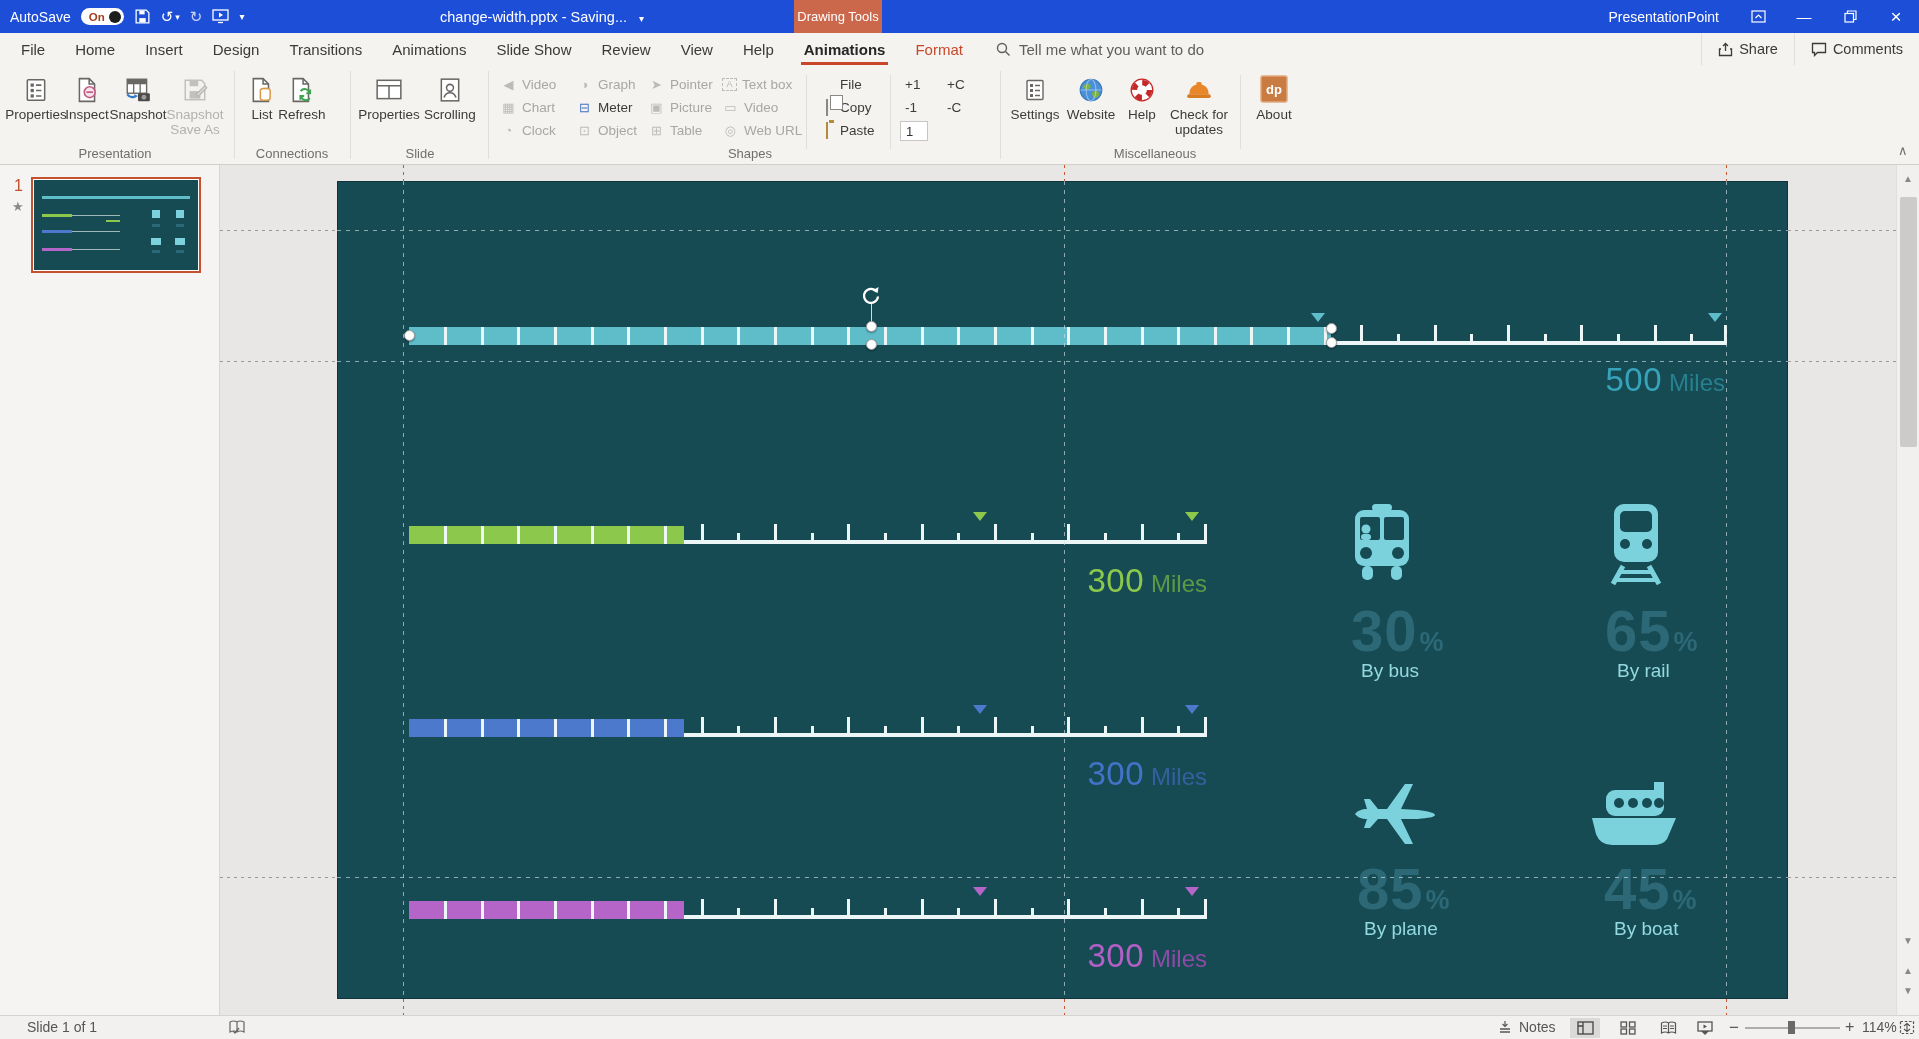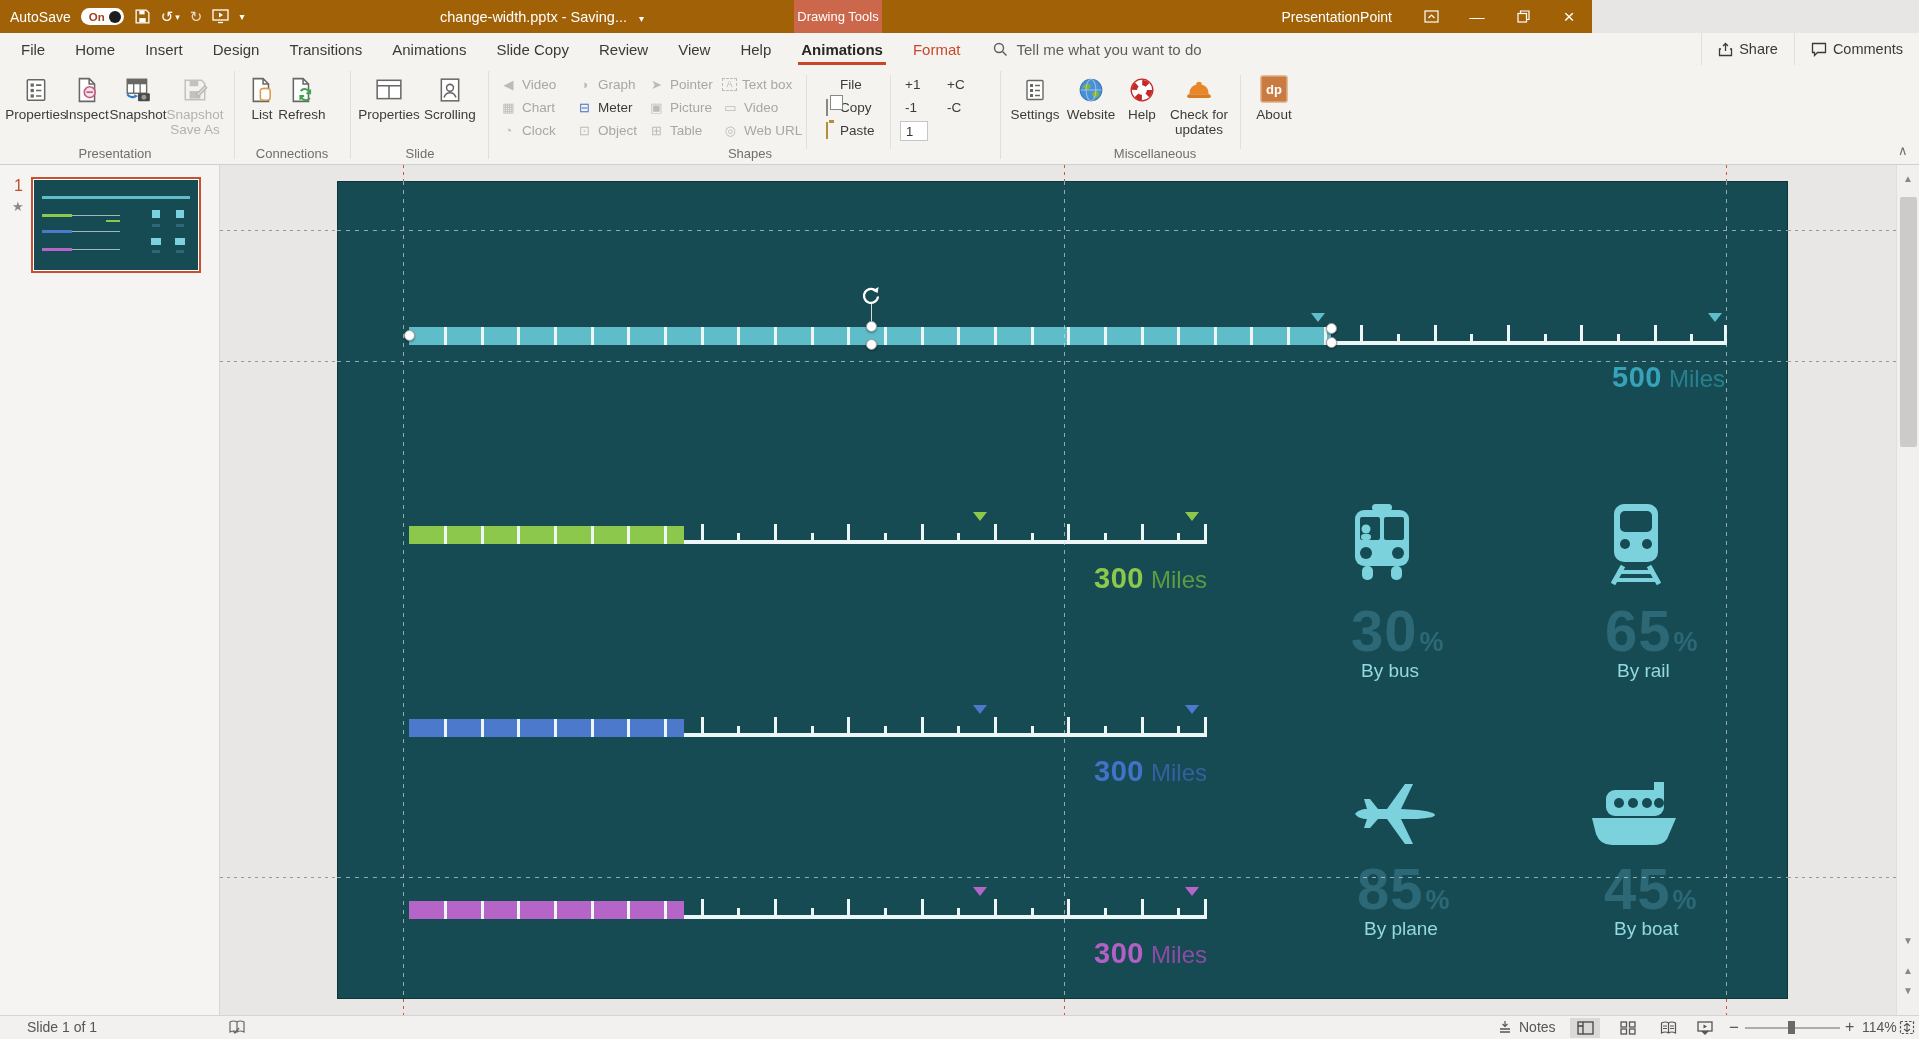--- a/index.html
+++ b/index.html
@@ -1,20 +1,20 @@
 <!DOCTYPE html>
 <html style="--slide-bg: #174B54; --tick: #ECF6F6; --cyan: #7BD2DD; --pct: #2D6876; --cyanlabel: #93D9E0;"><head>
 <meta charset="utf-8">
 <style>
   * { margin:0; padding:0; box-sizing:border-box; }
   html,body { width:1919px; height:1039px; overflow:hidden; font-family:"Liberation Sans",sans-serif; background:#E8E6E4; }
   .abs { position:absolute; }
 
   
-  #titlebar { position:absolute; left:0; top:0; width:1592px; height:33px; background:#a16207; color:#fff; }
+  #titlebar { position:absolute; left:0; top:0; width:1919px; height:33px; background:#1d4ed8; color:#fff; }
   #titlebar .qat { position:absolute; left:10px; top:0; height:33px; display:flex; align-items:center; gap:10px; font-size:14px; }
   .autosave-pill { display:flex; align-items:center; background:#fff; border-radius:9px; height:17px; padding:1px 3px 1px 8px; gap:4px; }
   .autosave-pill .on { color:#A33E22; font-size:11.5px; font-weight:bold; }
   .autosave-pill .knob { width:12px; height:12px; border-radius:50%; background:#1d1d1d; }
   .qbtn { color:#fff; font-size:15px; display:flex; align-items:center; }
   #doc-title { position:absolute; left:0; top:0; width:1919px; height:33px; display:flex; align-items:center; justify-content:center; font-size:14.5px; pointer-events:none; }
   #doc-title .inner { pointer-events:auto; position:absolute; left:440px; }
   #drawing-tools-patch { position:absolute; left:794px; top:0; width:88px; height:33px; background:#CB684C; color:#fff; font-size:13px; display:flex; align-items:center; justify-content:center; }
   #brand { position:absolute; right:200px; top:0; height:33px; display:flex; align-items:center; font-size:14px; color:#fff; }
   #win-controls { position:absolute; right:0; top:0; height:33px; display:flex; }
@@ -72,21 +72,21 @@
   .hguide.margin { background:repeating-linear-gradient(to right, #9b9997 0 3px, transparent 3px 7px); }
 
   
   .ruler { position:absolute; height:20px; }
   .rfill { position:absolute; bottom:0; left:0; height:18px; }
   .rbase { position:absolute; bottom:0; right:0; height:4px; background:var(--tick,#ECF6F6); }
   .rtick { position:absolute; width:3px; background:var(--tick,#ECF6F6); }
   .rtri { position:absolute; top:-12px; width:0; height:0; border-left:7px solid transparent; border-right:7px solid transparent; border-top:9px solid; }
 
   .meter-label { position:absolute; white-space:nowrap; text-align:right; }
-  .meter-label .val { font-weight:bold; font-size:29px; letter-spacing:.5px; }
+  .meter-label .val { font-weight:normal; font-size:33px; letter-spacing:.5px; }
   .meter-label .unit { font-size:24px; margin-left:7px; }
 
   
   .handle { position:absolute; width:11px; height:11px; border-radius:50%; background:#fff; border:1px solid #9a9a9a; box-shadow:0 1px 2px rgba(0,0,0,.35); }
   #rot-handle { position:absolute; width:20px; height:20px; }
   #rot-stem { position:absolute; width:1px; background:#d9d9d9; }
 
   
   .stat { position:absolute; }
   .stat .pct { position:absolute; font-weight:bold; font-size:58px; letter-spacing:1px; color:var(--pct,#2D6876); line-height:1; }
@@ -163,21 +163,21 @@
   </div>
 </div>
 
 <div id="tabrow">
   <div class="tab" style="margin-left:6px">File</div>
   <div class="tab">Home</div>
   <div class="tab">Insert</div>
   <div class="tab">Design</div>
   <div class="tab">Transitions</div>
   <div class="tab">Animations</div>
-  <div class="tab">Slide Copy</div>
+  <div class="tab">Slide Show</div>
   <div class="tab">Review</div>
   <div class="tab">View</div>
   <div class="tab">Help</div>
   <div class="tab active">Animations</div>
   <div class="tab contextual">Format</div>
   <div id="tellme">
     <svg width="15" height="15" viewBox="0 0 15 15">
         <circle cx="6" cy="6" r="4.5" fill="none" stroke="#605e5c" stroke-width="1.4"></circle>
         <path d="M9.5 9.5 L13.5 13.5" stroke="#605e5c" stroke-width="1.4"></path>
       </svg>

